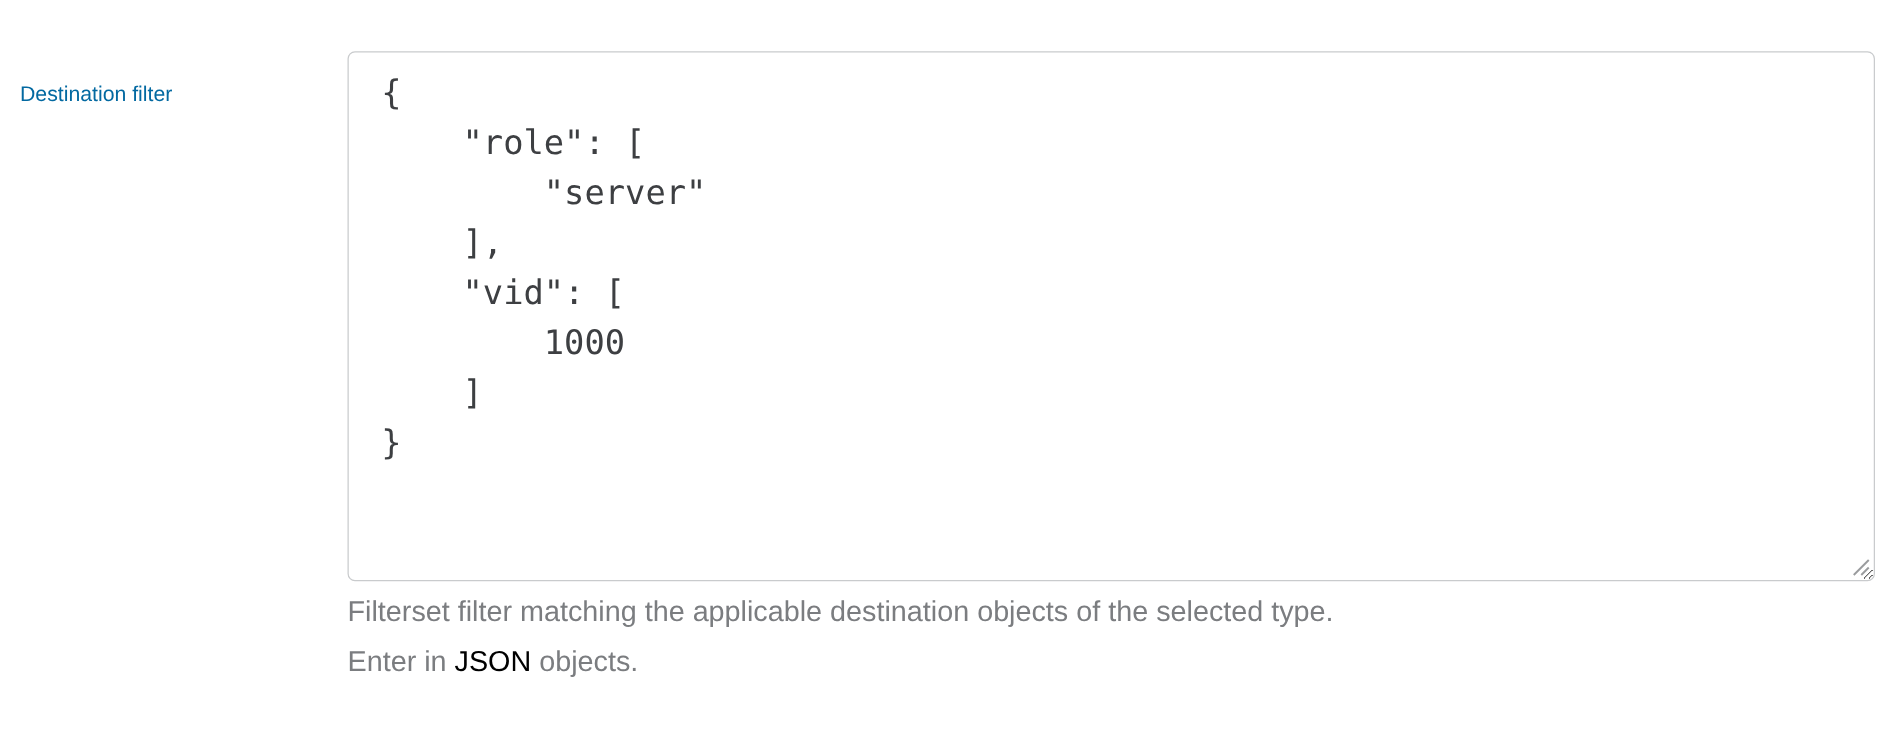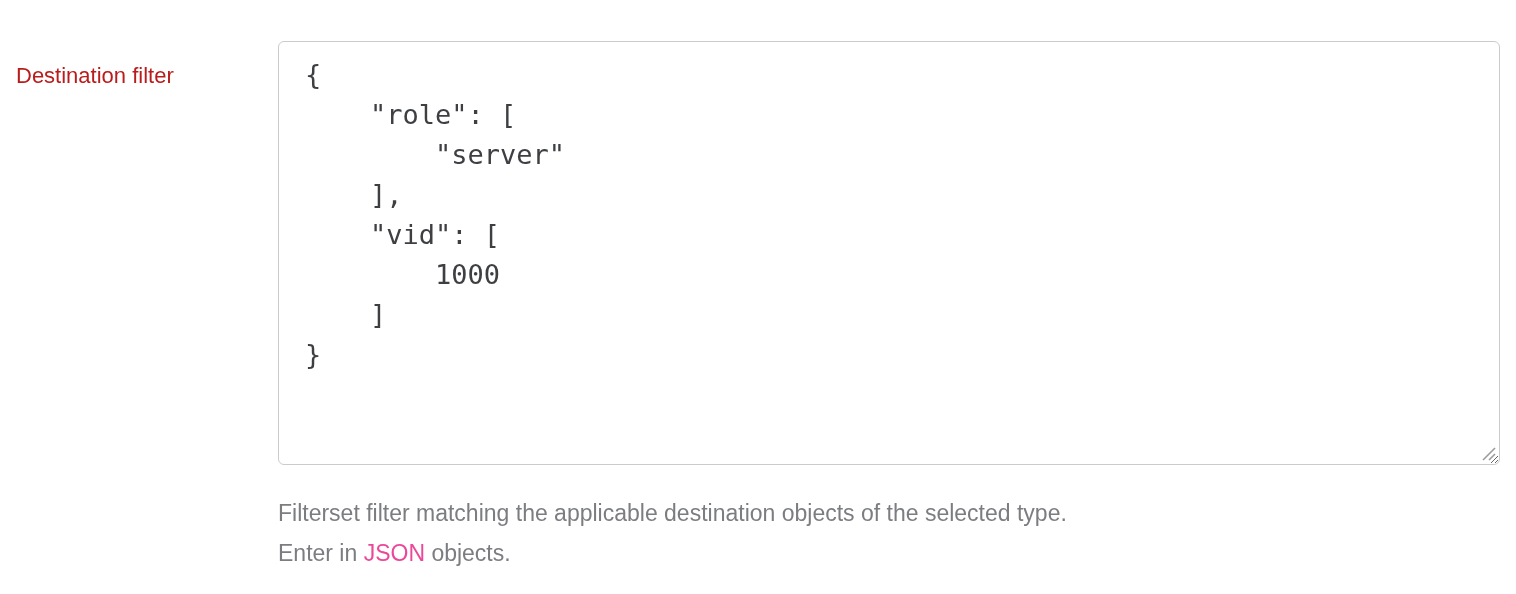--- a/index.html
+++ b/index.html
@@ -17,23 +17,23 @@
     padding: 41px 16px 0 16px;
   }
 
   .label-col {
     width: 262px;
     flex: 0 0 262px;
     padding-top: 22px;
   }
 
   .field-label {
-    font-size: 22px;
+    font-size: 17px;
     line-height: 26px;
-    color: #b91c1c;
+    color: #0369a1;
   }
 
   .field-col {
     flex: 1 1 auto;
     min-width: 0;
   }
 
   .textarea-wrap {
     position: relative;
   }
@@ -59,32 +59,32 @@
   .resize-grip {
     position: absolute;
     right: 3px;
     bottom: 3px;
     width: 18px;
     height: 18px;
     pointer-events: none;
   }
 
   .help-text {
-    margin-top: 28px;
+    margin-top: 4px;
     font-size: 23px;
     line-height: 40px;
     color: #7b7d80;
   }
 
   .help-text .help-line {
     display: block;
   }
 
   .help-text a {
-    color: #ec4899;
+    color: #000000;
     text-decoration: none;
     cursor: pointer;
   }
 </style>
 </head>
 <body>
 
 <div class="form-row">
 
   <div class="label-col">

